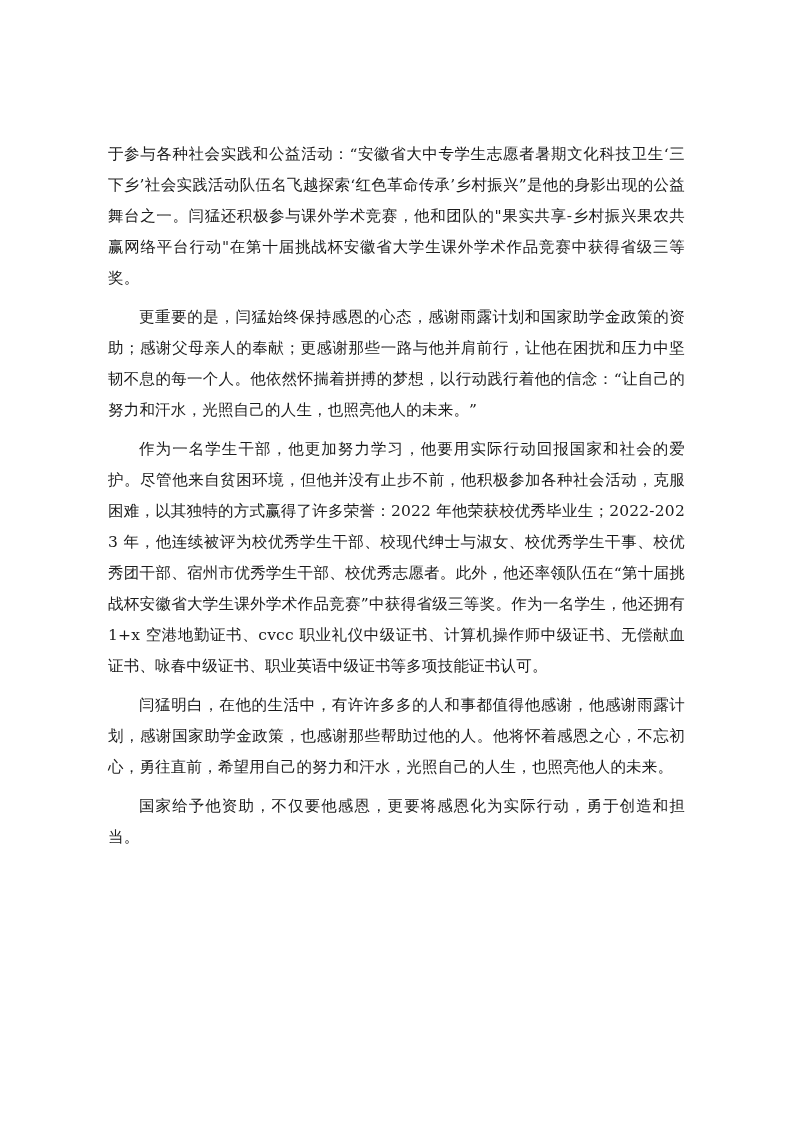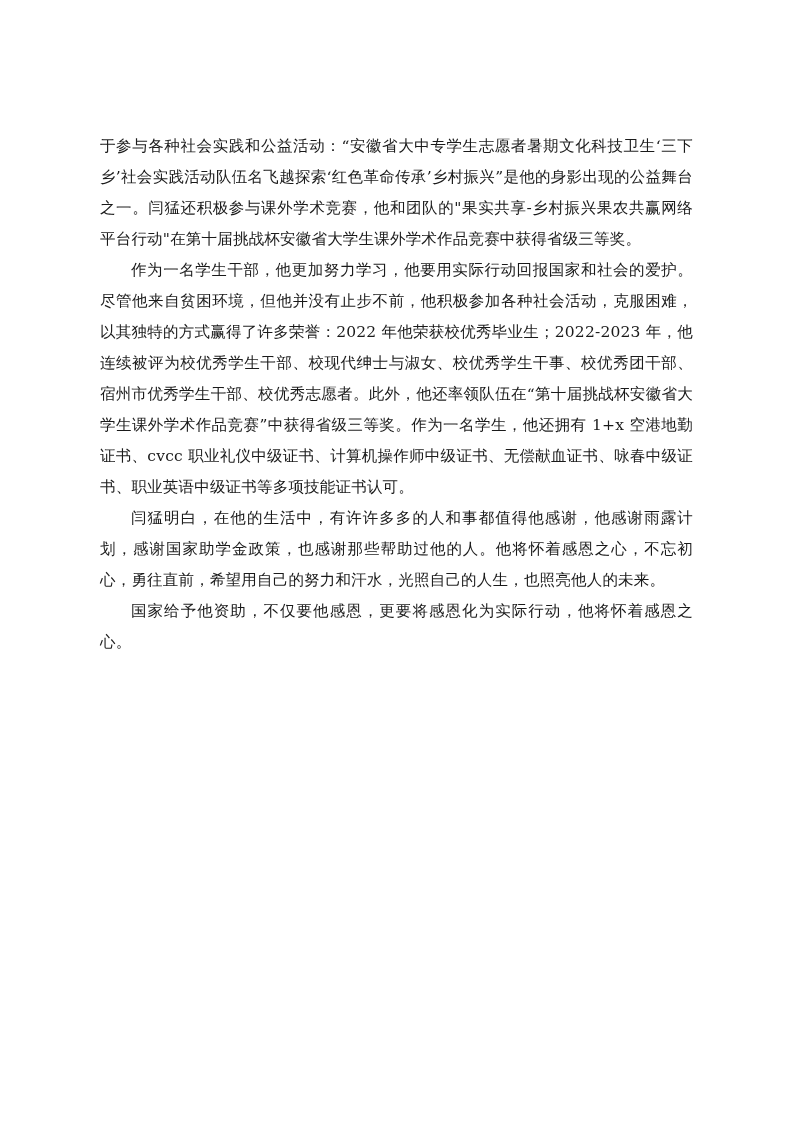--- a/index.html
+++ b/index.html
@@ -27,31 +27,32 @@
     left: 100px;
     top: 131px;
     width: 593px;
     color: #1a1a1a;
     font-size: 15.5px;
     line-height: 31px;
     text-align: justify;
     letter-spacing: 0.2px;
   }
   .para {
-    margin: 0;
+    margin: 8px;
     padding: 0;
     word-break: break-all;
   }
   .para.indent {
     text-indent: 2em;
   }
 </style>
 </head>
 <body>
 
 <div class="page">
   <div class="content">
     <p class="para">于参与各种社会实践和公益活动：“安徽省大中专学生志愿者暑期文化科技卫生‘三下乡’社会实践活动队伍名飞越探索‘红色革命传承’乡村振兴”是他的身影出现的公益舞台之一。闫猛还积极参与课外学术竞赛，他和团队的"果实共享-乡村振兴果农共赢网络平台行动"在第十届挑战杯安徽省大学生课外学术作品竞赛中获得省级三等奖。</p>
+    <p class="para indent">更重要的是，闫猛始终保持感恩的心态，感谢雨露计划和国家助学金政策的资助；感谢父母亲人的奉献；更感谢那些一路与他并肩前行，让他在困扰和压力中坚韧不息的每一个人。他依然怀揣着拼搏的梦想，以行动践行着他的信念：“让自己的努力和汗水，光照自己的人生，也照亮他人的未来。”</p>
     <p class="para indent">作为一名学生干部，他更加努力学习，他要用实际行动回报国家和社会的爱护。尽管他来自贫困环境，但他并没有止步不前，他积极参加各种社会活动，克服困难，以其独特的方式赢得了许多荣誉：2022 年他荣获校优秀毕业生；2022-2023 年，他连续被评为校优秀学生干部、校现代绅士与淑女、校优秀学生干事、校优秀团干部、宿州市优秀学生干部、校优秀志愿者。此外，他还率领队伍在“第十届挑战杯安徽省大学生课外学术作品竞赛”中获得省级三等奖。作为一名学生，他还拥有 1+x 空港地勤证书、cvcc 职业礼仪中级证书、计算机操作师中级证书、无偿献血证书、咏春中级证书、职业英语中级证书等多项技能证书认可。</p>
     <p class="para indent">闫猛明白，在他的生活中，有许许多多的人和事都值得他感谢，他感谢雨露计划，感谢国家助学金政策，也感谢那些帮助过他的人。他将怀着感恩之心，不忘初心，勇往直前，希望用自己的努力和汗水，光照自己的人生，也照亮他人的未来。</p>
-    <p class="para indent">国家给予他资助，不仅要他感恩，更要将感恩化为实际行动，他将怀着感恩之心。</p>
+    <p class="para indent">国家给予他资助，不仅要他感恩，更要将感恩化为实际行动，勇于创造和担当。</p>
   </div>
 </div>
 
 </body></html>

